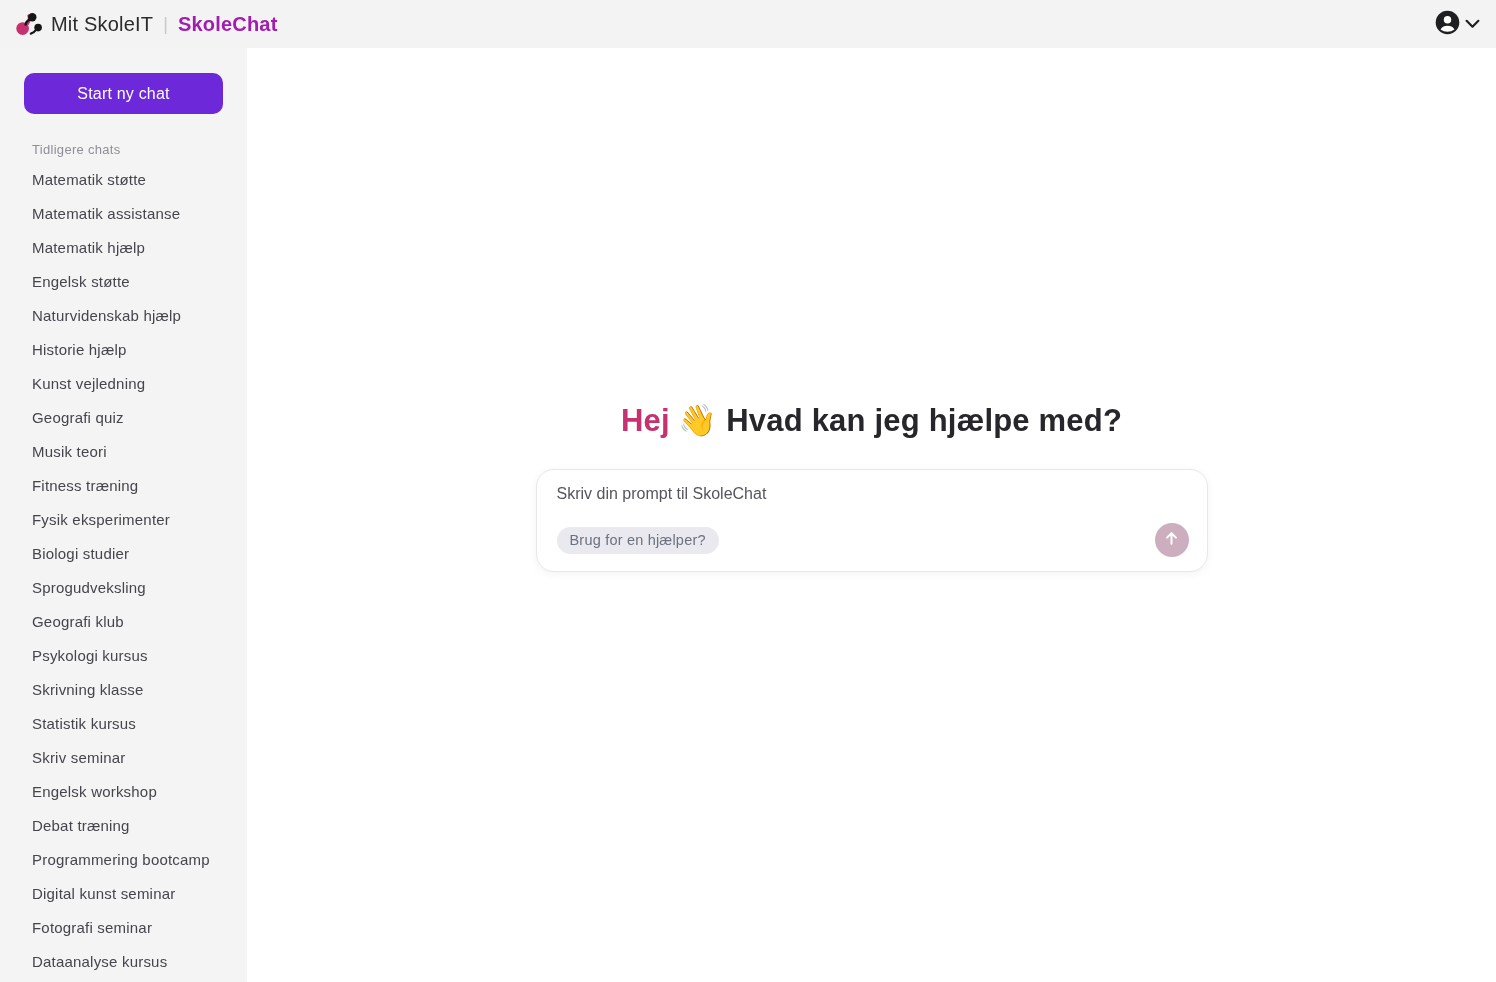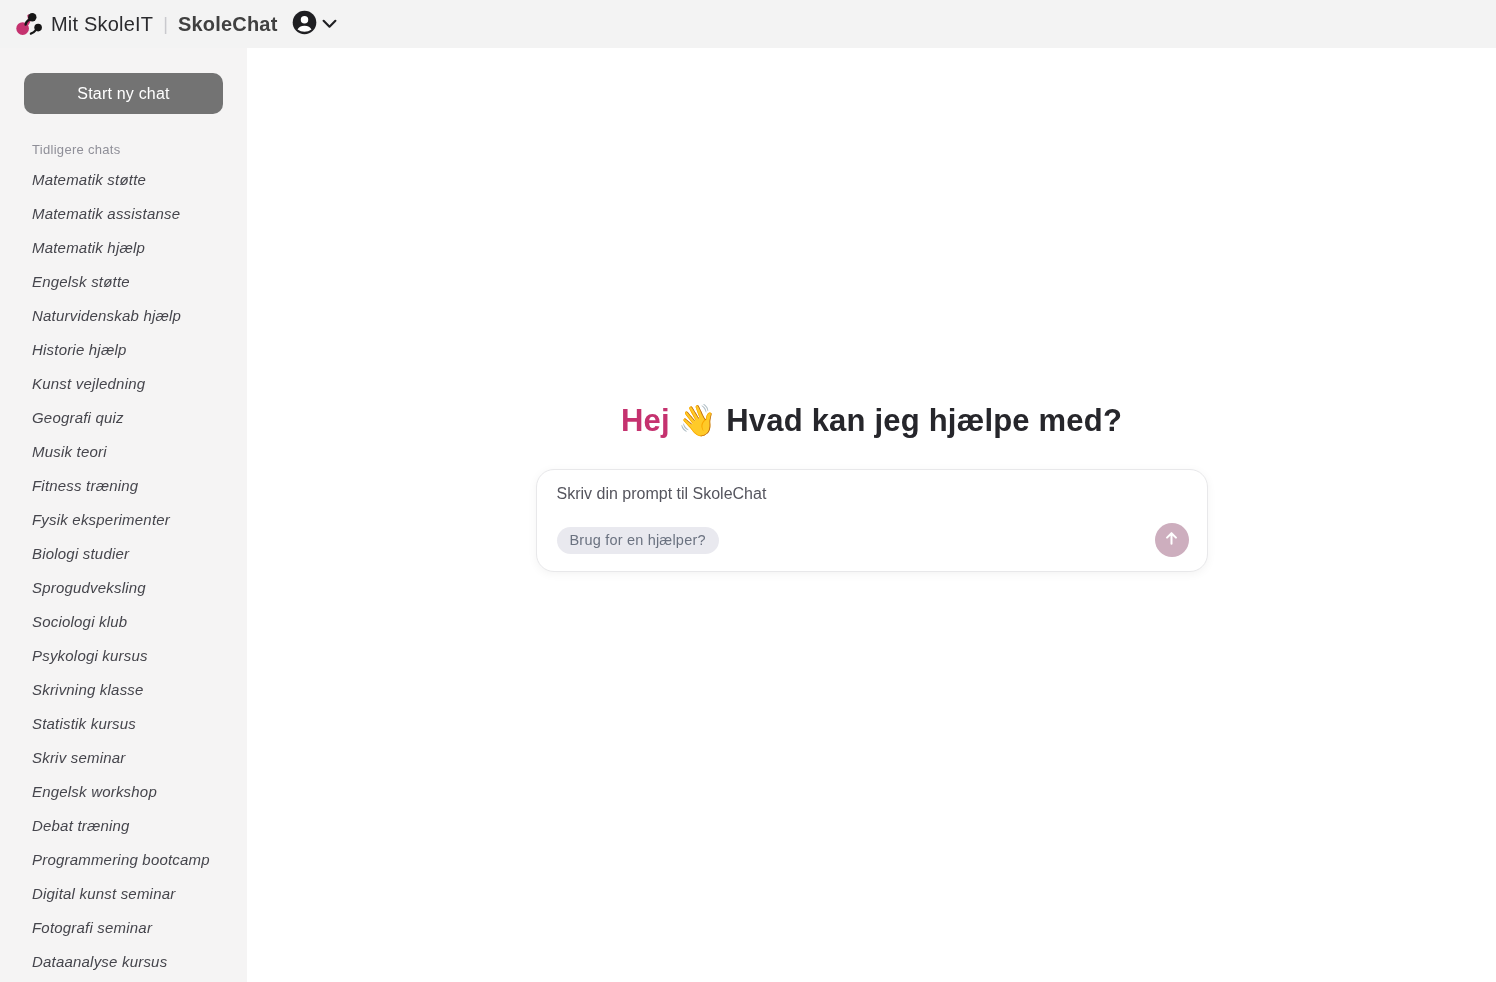--- a/index.html
+++ b/index.html
@@ -10,36 +10,37 @@
     background: #ffffff;
     color: #2c2c31;
   }
 
   
   .header {
     height: 48px;
     background: #f3f3f3;
     display: flex;
     align-items: center;
+    justify-content: space-between;
     padding: 0 16px 0 14px;
     gap: 13px;
   }
   .brand-group { display: flex; align-items: center; gap: 8px; }
   .logo-icon { display: flex; align-items: center; }
   .brand-name {
     font-size: 20px;
     font-weight: 500;
     color: #2b2b2e;
     letter-spacing: 0.2px;
   }
   .brand-sep { color: #c9c9cd; font-size: 18px; font-weight: 300; margin: 0 2px; }
   .app-name {
     font-size: 20px;
     font-weight: 700;
-    color: #404040;
+    color: #a21caf;
     letter-spacing: 0.2px;
   }
   .account {
     display: flex;
     align-items: center;
     gap: 4px;
     cursor: pointer;
     background: none;
     border: none;
   }
@@ -54,36 +55,36 @@
     background: #f5f4f4;
     padding: 25px 24px 0 24px;
     overflow: hidden;
   }
   .new-chat-btn {
     display: block;
     width: 100%;
     height: 41px;
     border: none;
     border-radius: 10px;
-    background: #737373;
+    background: #6d28d9;
     color: #ffffff;
     font-family: inherit;
     font-size: 16px;
     font-weight: 500;
     letter-spacing: 0.2px;
     cursor: pointer;
   }
   .history-label {
     margin: 28px 0 14px 8px;
     font-size: 13px;
     font-weight: 500;
     color: #8f8f98;
     letter-spacing: 0.3px;
   }
-  .chat-list { list-style: none; padding-left: 8px; font-style: italic; }
+  .chat-list { list-style: none; padding-left: 8px; }
   .chat-item {
     font-size: 15px;
     line-height: 18px;
     color: #45454c;
     margin-bottom: 16px;
     cursor: pointer;
     letter-spacing: 0.2px;
   }
 
   
@@ -219,21 +220,21 @@
         <li class="chat-item">Musik teori</li>
 
         <li class="chat-item">Fitness træning</li>
 
         <li class="chat-item">Fysik eksperimenter</li>
 
         <li class="chat-item">Biologi studier</li>
 
         <li class="chat-item">Sprogudveksling</li>
 
-        <li class="chat-item">Sociologi klub</li>
+        <li class="chat-item">Geografi klub</li>
 
         <li class="chat-item">Psykologi kursus</li>
 
         <li class="chat-item">Skrivning klasse</li>
 
         <li class="chat-item">Statistik kursus</li>
 
         <li class="chat-item">Skriv seminar</li>
 
         <li class="chat-item">Engelsk workshop</li>

